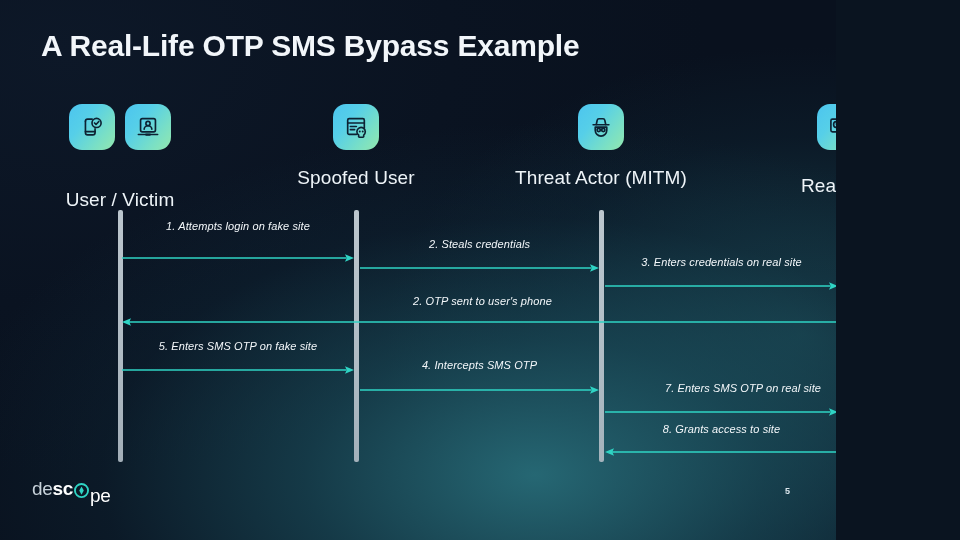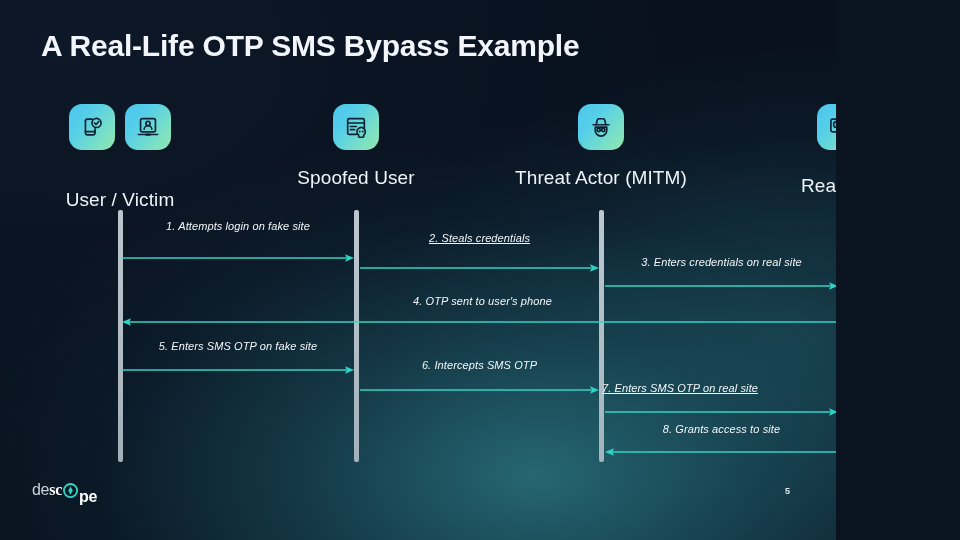--- a/index.html
+++ b/index.html
@@ -106,27 +106,27 @@
   }
   .msg-arrow svg { display: block; overflow: visible; }
 
   
   #logo {
     position: absolute;
     left: 32px;
     bottom: 35px;
     display: flex;
     align-items: center;
-    font-size: 16px;
+    font-size: 19px;
     letter-spacing: -0.3px;
     line-height: 1;
   }
   .logo-de { color: #c7d2da; font-weight: 400; }
-  .logo-sc { color: #ffffff; font-weight: 700; font-family: Liberation Serif, serif; }
-  .logo-pe { color: #ffffff; font-weight: 700; margin-top: 15px; }
+  .logo-sc { color: #ffffff; font-weight: 700; }
+  .logo-pe { color: #ffffff; font-weight: 400; margin-top: 15px; }
   .logo-o {
     display: inline-block;
     width: 15px;
     height: 15px;
     margin: 0 1px;
     position: relative;
     top: 1px;
   }
 
   #page-num {
@@ -221,56 +221,56 @@
     </div>
 
   <div id="messages-layer">
       <div class="msg-label" style="left: 238px; top: 220px;">1. Attempts login on fake site</div>
       <div class="msg-arrow" style="left: 122px; top: 253px; width: 232px;">
         <svg width="232" height="10" viewBox="0 0 232 10">
        <line x1="0" y1="5" x2="224.5" y2="5" stroke="#2fd4c4" stroke-width="1.5"></line>
        <path d="M 232 5 L 223 1.2 L 224.7 5 L 223 8.8 Z" fill="#2fd4c4"></path>
      </svg>
       </div>
-      <div class="msg-label" style="left: 479.5px; top: 232px; text-decoration: underline;">2. Steals credentials</div>
+      <div class="msg-label" style="left: 479.5px; top: 238px;">2. Steals credentials</div>
       <div class="msg-arrow" style="left: 360px; top: 263px; width: 239px;">
         <svg width="239" height="10" viewBox="0 0 239 10">
        <line x1="0" y1="5" x2="231.5" y2="5" stroke="#2fd4c4" stroke-width="1.5"></line>
        <path d="M 239 5 L 230 1.2 L 231.7 5 L 230 8.8 Z" fill="#2fd4c4"></path>
      </svg>
       </div>
       <div class="msg-label" style="left: 721.5px; top: 256px; text-align: right;">3. Enters credentials on real site</div>
       <div class="msg-arrow" style="left: 605px; top: 281px; width: 233px;">
         <svg width="233" height="10" viewBox="0 0 233 10">
        <line x1="0" y1="5" x2="225.5" y2="5" stroke="#2fd4c4" stroke-width="1.5"></line>
        <path d="M 233 5 L 224 1.2 L 225.7 5 L 224 8.8 Z" fill="#2fd4c4"></path>
      </svg>
       </div>
-      <div class="msg-label" style="left: 482.5px; top: 295px;">4. OTP sent to user's phone</div>
+      <div class="msg-label" style="left: 482.5px; top: 295px;">2. OTP sent to user's phone</div>
       <div class="msg-arrow" style="left: 122px; top: 317px; width: 721px;">
         <svg width="721" height="10" viewBox="0 0 721 10">
        <line x1="2" y1="5" x2="721" y2="5" stroke="#2fd4c4" stroke-width="1.5"></line>
        <path d="M 0 5 L 9 1.2 L 7.3 5 L 9 8.8 Z" fill="#2fd4c4"></path>
      </svg>
       </div>
       <div class="msg-label" style="left: 238px; top: 340px; text-align: center;">5. Enters SMS OTP on fake site</div>
       <div class="msg-arrow" style="left: 122px; top: 365px; width: 232px;">
         <svg width="232" height="10" viewBox="0 0 232 10">
        <line x1="0" y1="5" x2="224.5" y2="5" stroke="#2fd4c4" stroke-width="1.5"></line>
        <path d="M 232 5 L 223 1.2 L 224.7 5 L 223 8.8 Z" fill="#2fd4c4"></path>
      </svg>
       </div>
-      <div class="msg-label" style="left: 479.5px; top: 359px;">6. Intercepts SMS OTP</div>
+      <div class="msg-label" style="left: 479.5px; top: 359px;">4. Intercepts SMS OTP</div>
       <div class="msg-arrow" style="left: 360px; top: 385px; width: 239px;">
         <svg width="239" height="10" viewBox="0 0 239 10">
        <line x1="0" y1="5" x2="231.5" y2="5" stroke="#2fd4c4" stroke-width="1.5"></line>
        <path d="M 239 5 L 230 1.2 L 231.7 5 L 230 8.8 Z" fill="#2fd4c4"></path>
      </svg>
       </div>
-      <div class="msg-label" style="left: 680px; top: 382px; text-decoration: underline;">7. Enters SMS OTP on real site</div>
+      <div class="msg-label" style="left: 743px; top: 382px;">7. Enters SMS OTP on real site</div>
       <div class="msg-arrow" style="left: 605px; top: 407px; width: 233px;">
         <svg width="233" height="10" viewBox="0 0 233 10">
        <line x1="0" y1="5" x2="225.5" y2="5" stroke="#2fd4c4" stroke-width="1.5"></line>
        <path d="M 233 5 L 224 1.2 L 225.7 5 L 224 8.8 Z" fill="#2fd4c4"></path>
      </svg>
       </div>
       <div class="msg-label" style="left: 721.5px; top: 423px;">8. Grants access to site</div>
       <div class="msg-arrow" style="left: 605px; top: 447px; width: 233px;">
         <svg width="233" height="10" viewBox="0 0 233 10">
        <line x1="2" y1="5" x2="233" y2="5" stroke="#2fd4c4" stroke-width="1.5"></line>

